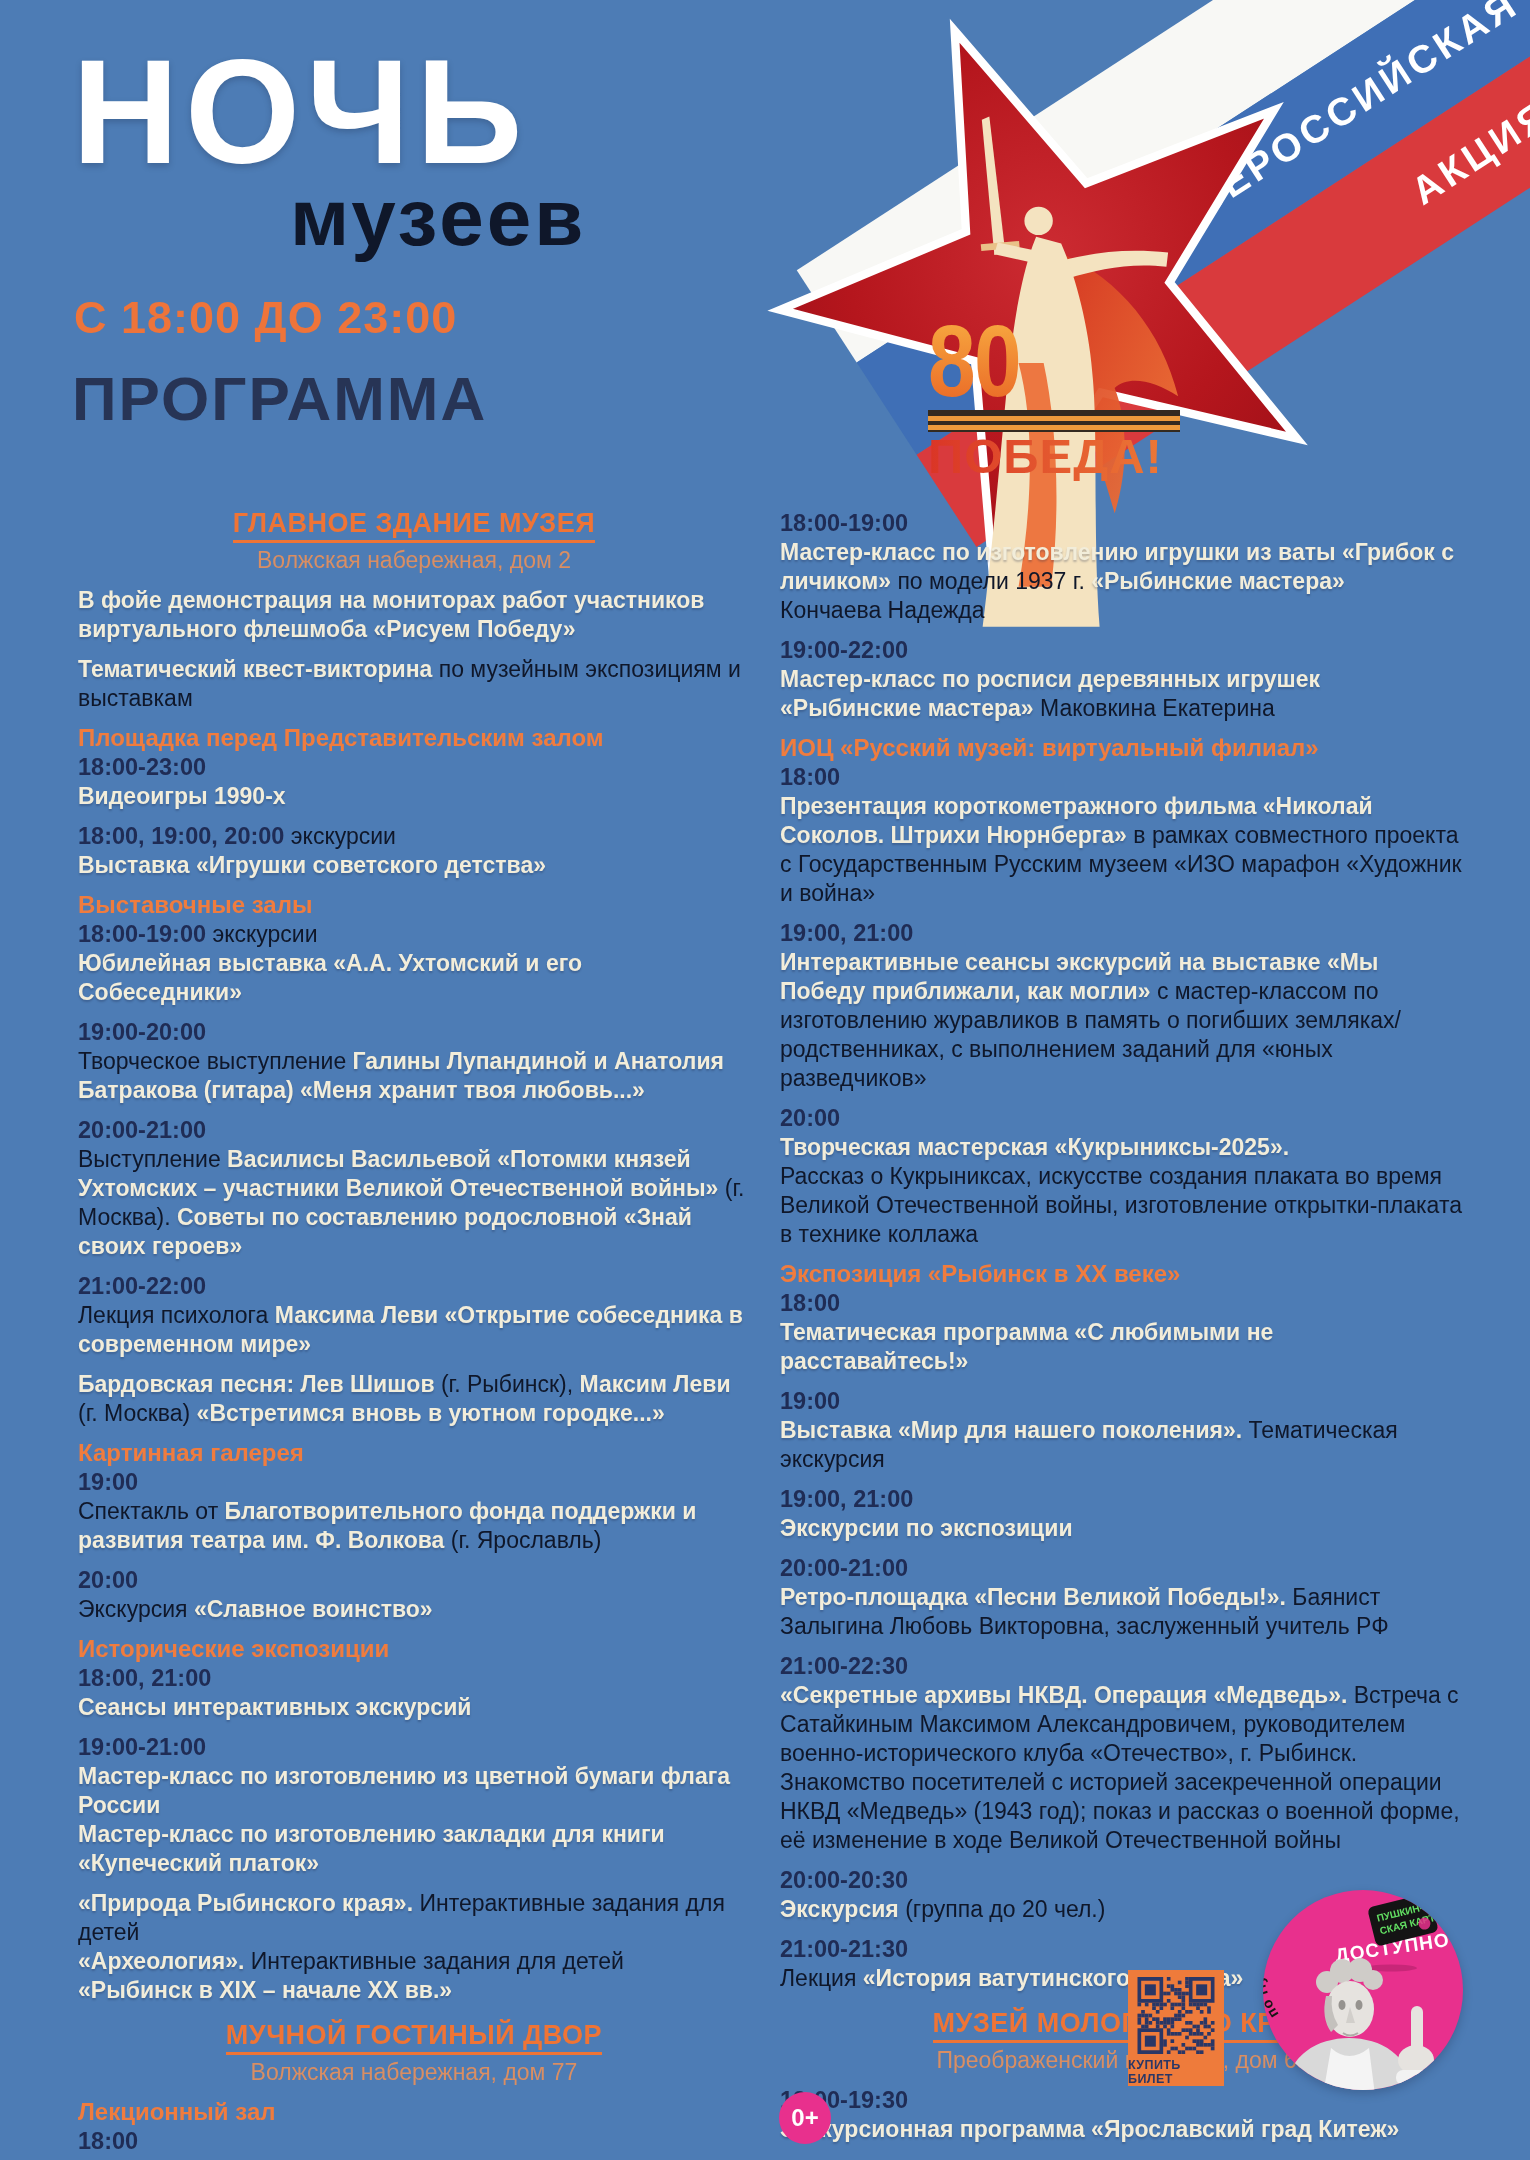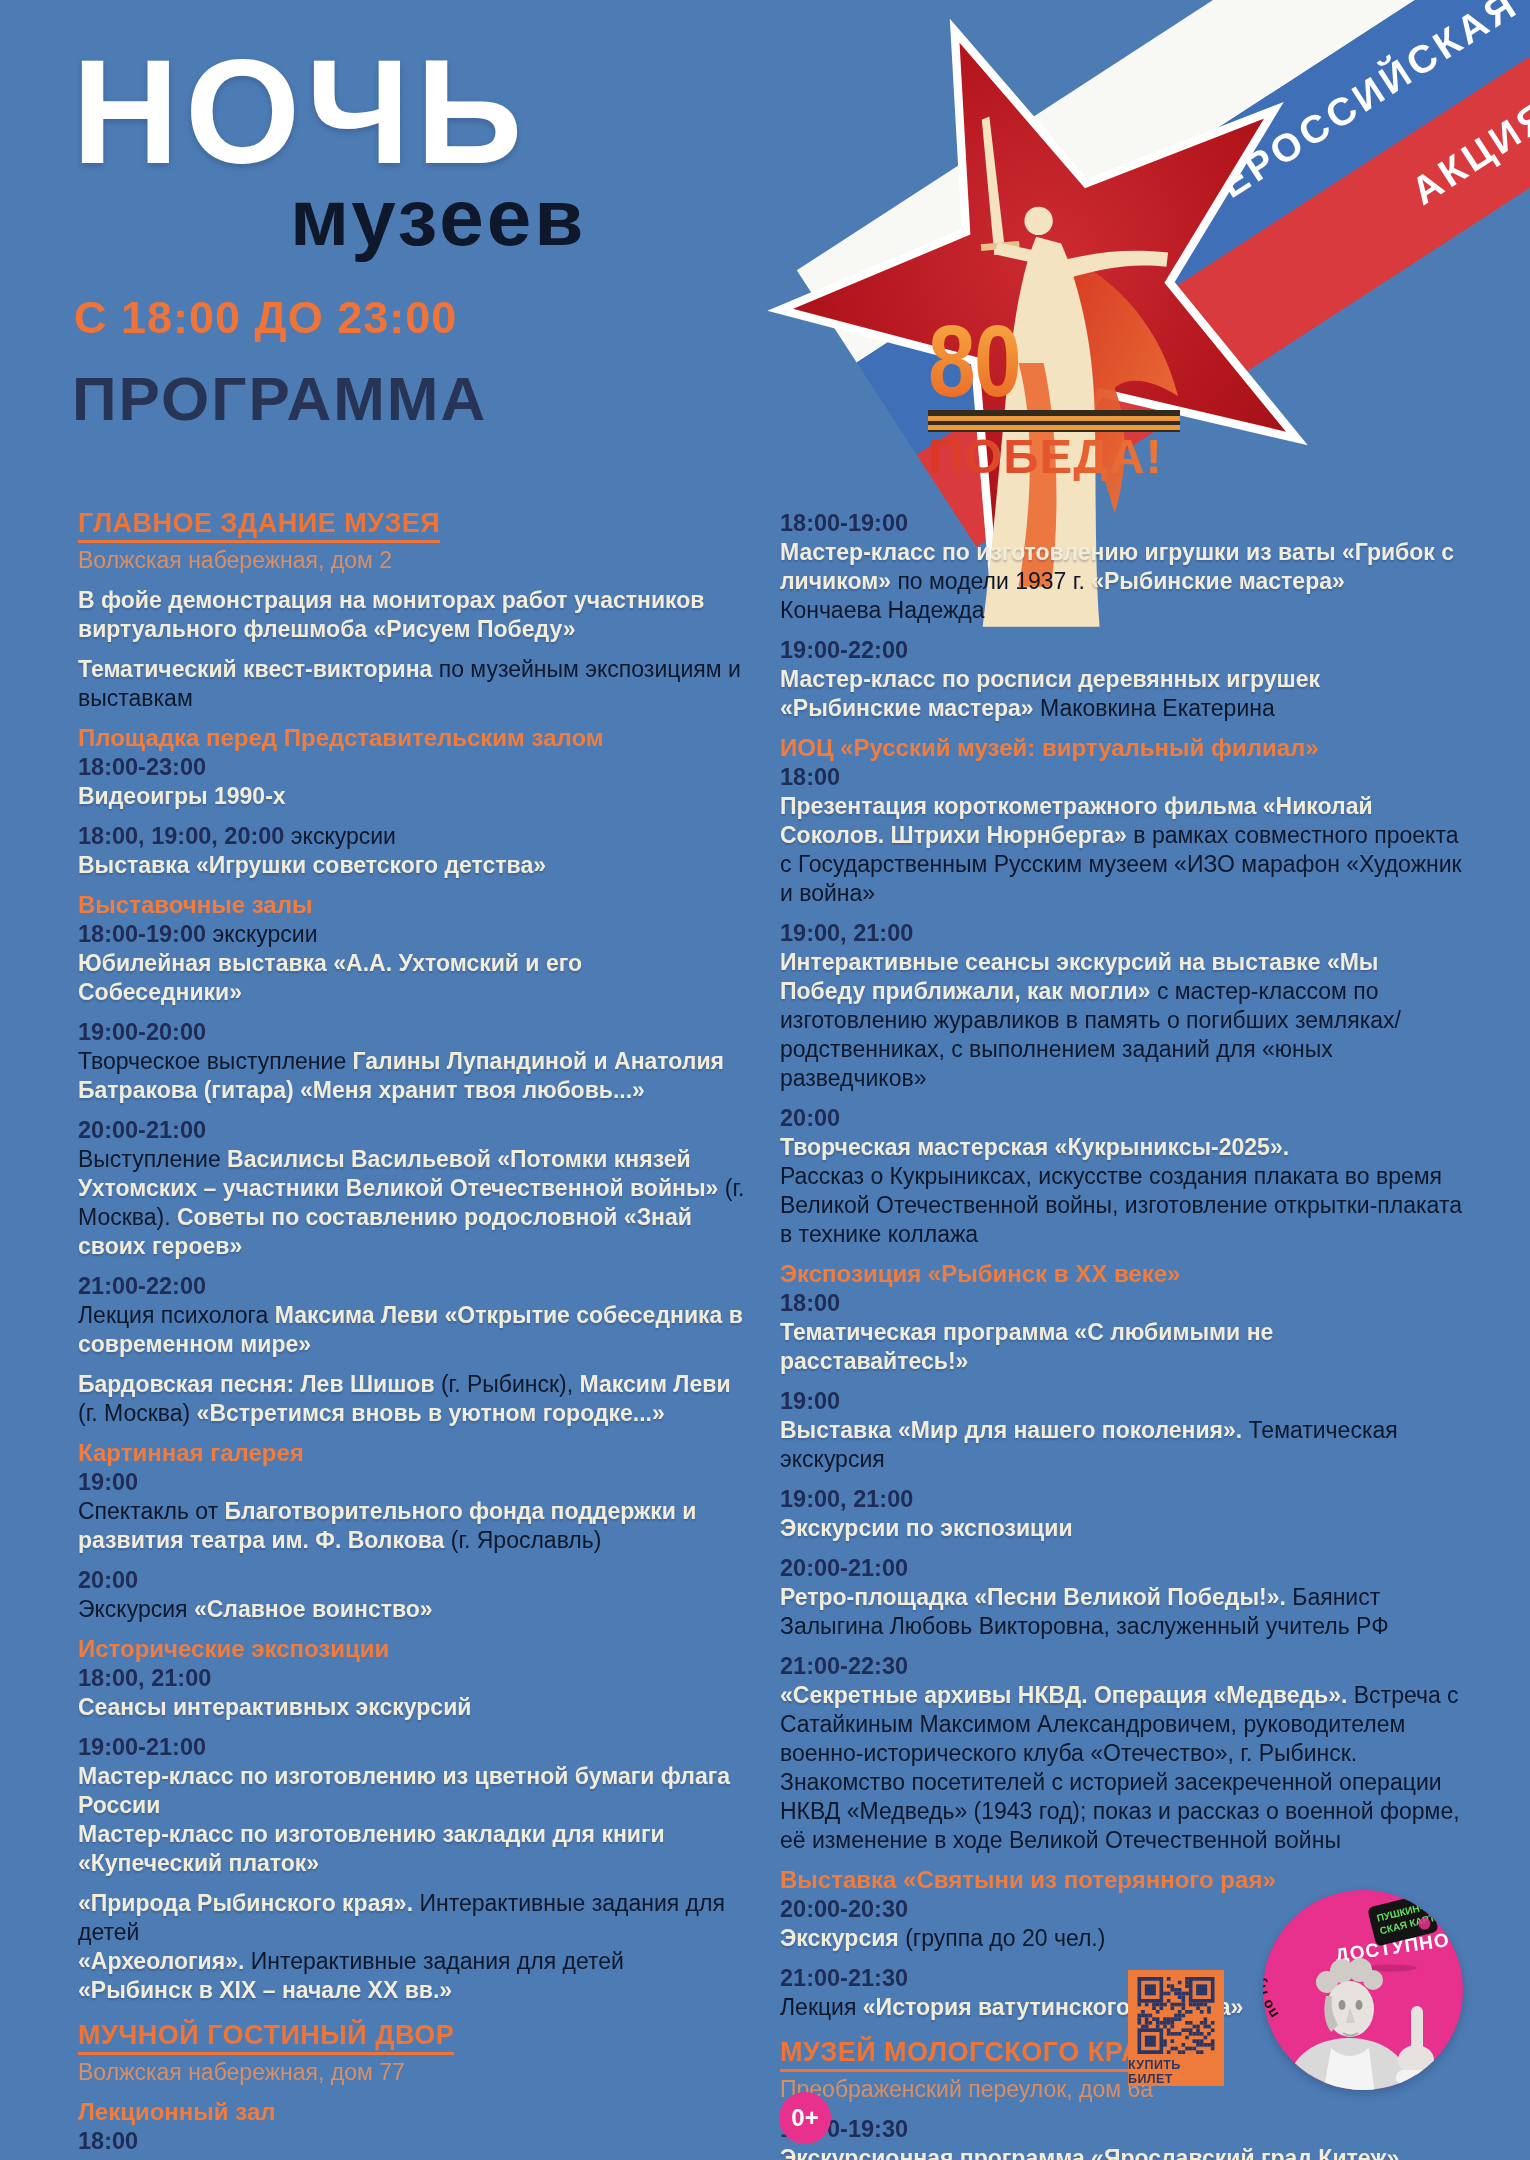--- a/index.html
+++ b/index.html
@@ -65,21 +65,21 @@
     margin-top:0px;font-size:49px;font-weight:800;letter-spacing:1px;line-height:1;
     background:linear-gradient(90deg,#da3526 0%,#ee7f38 100%);
     -webkit-background-clip:text;background-clip:text;color:transparent;
     white-space:nowrap;
   }
   
   .col{position:absolute;top:510px;z-index:4;}
   .col-left{left:78px;width:672px;}
   .col-right{left:780px;width:686px;}
   .block{margin-bottom:11px;}
-  .block-section{margin-top:16px;}
+  .block-section{margin-top:16px;text-align:center;}
   .block-section:first-child{margin-top:0;}
   .line{line-height:26px;}
   .seg-sec{
     display:inline-block;color:#ef7435;font-weight:bold;font-size:27px;
     border-bottom:3px solid #ef7435;padding-bottom:4px;margin-bottom:4px;
     letter-spacing:.5px;
   }
   .seg-addr{color:#d98e63;font-size:23px;}
   .seg-room{color:#f07c3e;font-weight:bold;font-size:24px;}
   .seg-time{color:#1f2c55;font-weight:bold;font-size:23.5px;}
@@ -276,21 +276,20 @@
       </div>
       <div class="block">
         <div class="line"><span class="seg-time">20:00-21:00</span></div>
         <div class="line"><span class="seg-b">Ретро-площадка «Песни Великой Победы!».</span><span class="seg-r"> Баянист Залыгина Любовь Викторовна, заслуженный учитель РФ</span></div>
       </div>
       <div class="block">
         <div class="line"><span class="seg-time">21:00-22:30</span></div>
         <div class="line"><span class="seg-b">«Секретные архивы НКВД. Операция «Медведь».</span><span class="seg-r"> Встреча с Сатайкиным Максимом Александровичем, руководителем военно-исторического клуба «Отечество», г. Рыбинск. Знакомство посетителей с историей засекреченной операции НКВД «Медведь» (1943 год); показ и рассказ о военной форме, её изменение в ходе Великой Отечественной войны</span></div>
       </div>
       <div class="block">
-        <div class="line"><span class="seg-room">Выставка «Святыни из потерянного рая»</span></div>
         <div class="line"><span class="seg-time">20:00-20:30</span></div>
         <div class="line"><span class="seg-b">Экскурсия </span><span class="seg-r">(группа до 20 чел.)</span></div>
       </div>
       <div class="block">
         <div class="line"><span class="seg-time">21:00-21:30</span></div>
         <div class="line"><span class="seg-r">Лекция </span><span class="seg-b">«История ватутинского кирпича»</span></div>
       </div>
       <div class="block block-section">
         <div class="line"><span class="seg-sec">МУЗЕЙ МОЛОГСКОГО КРАЯ</span></div>
         <div class="line"><span class="seg-addr">Преображенский переулок, дом 6а</span></div>

